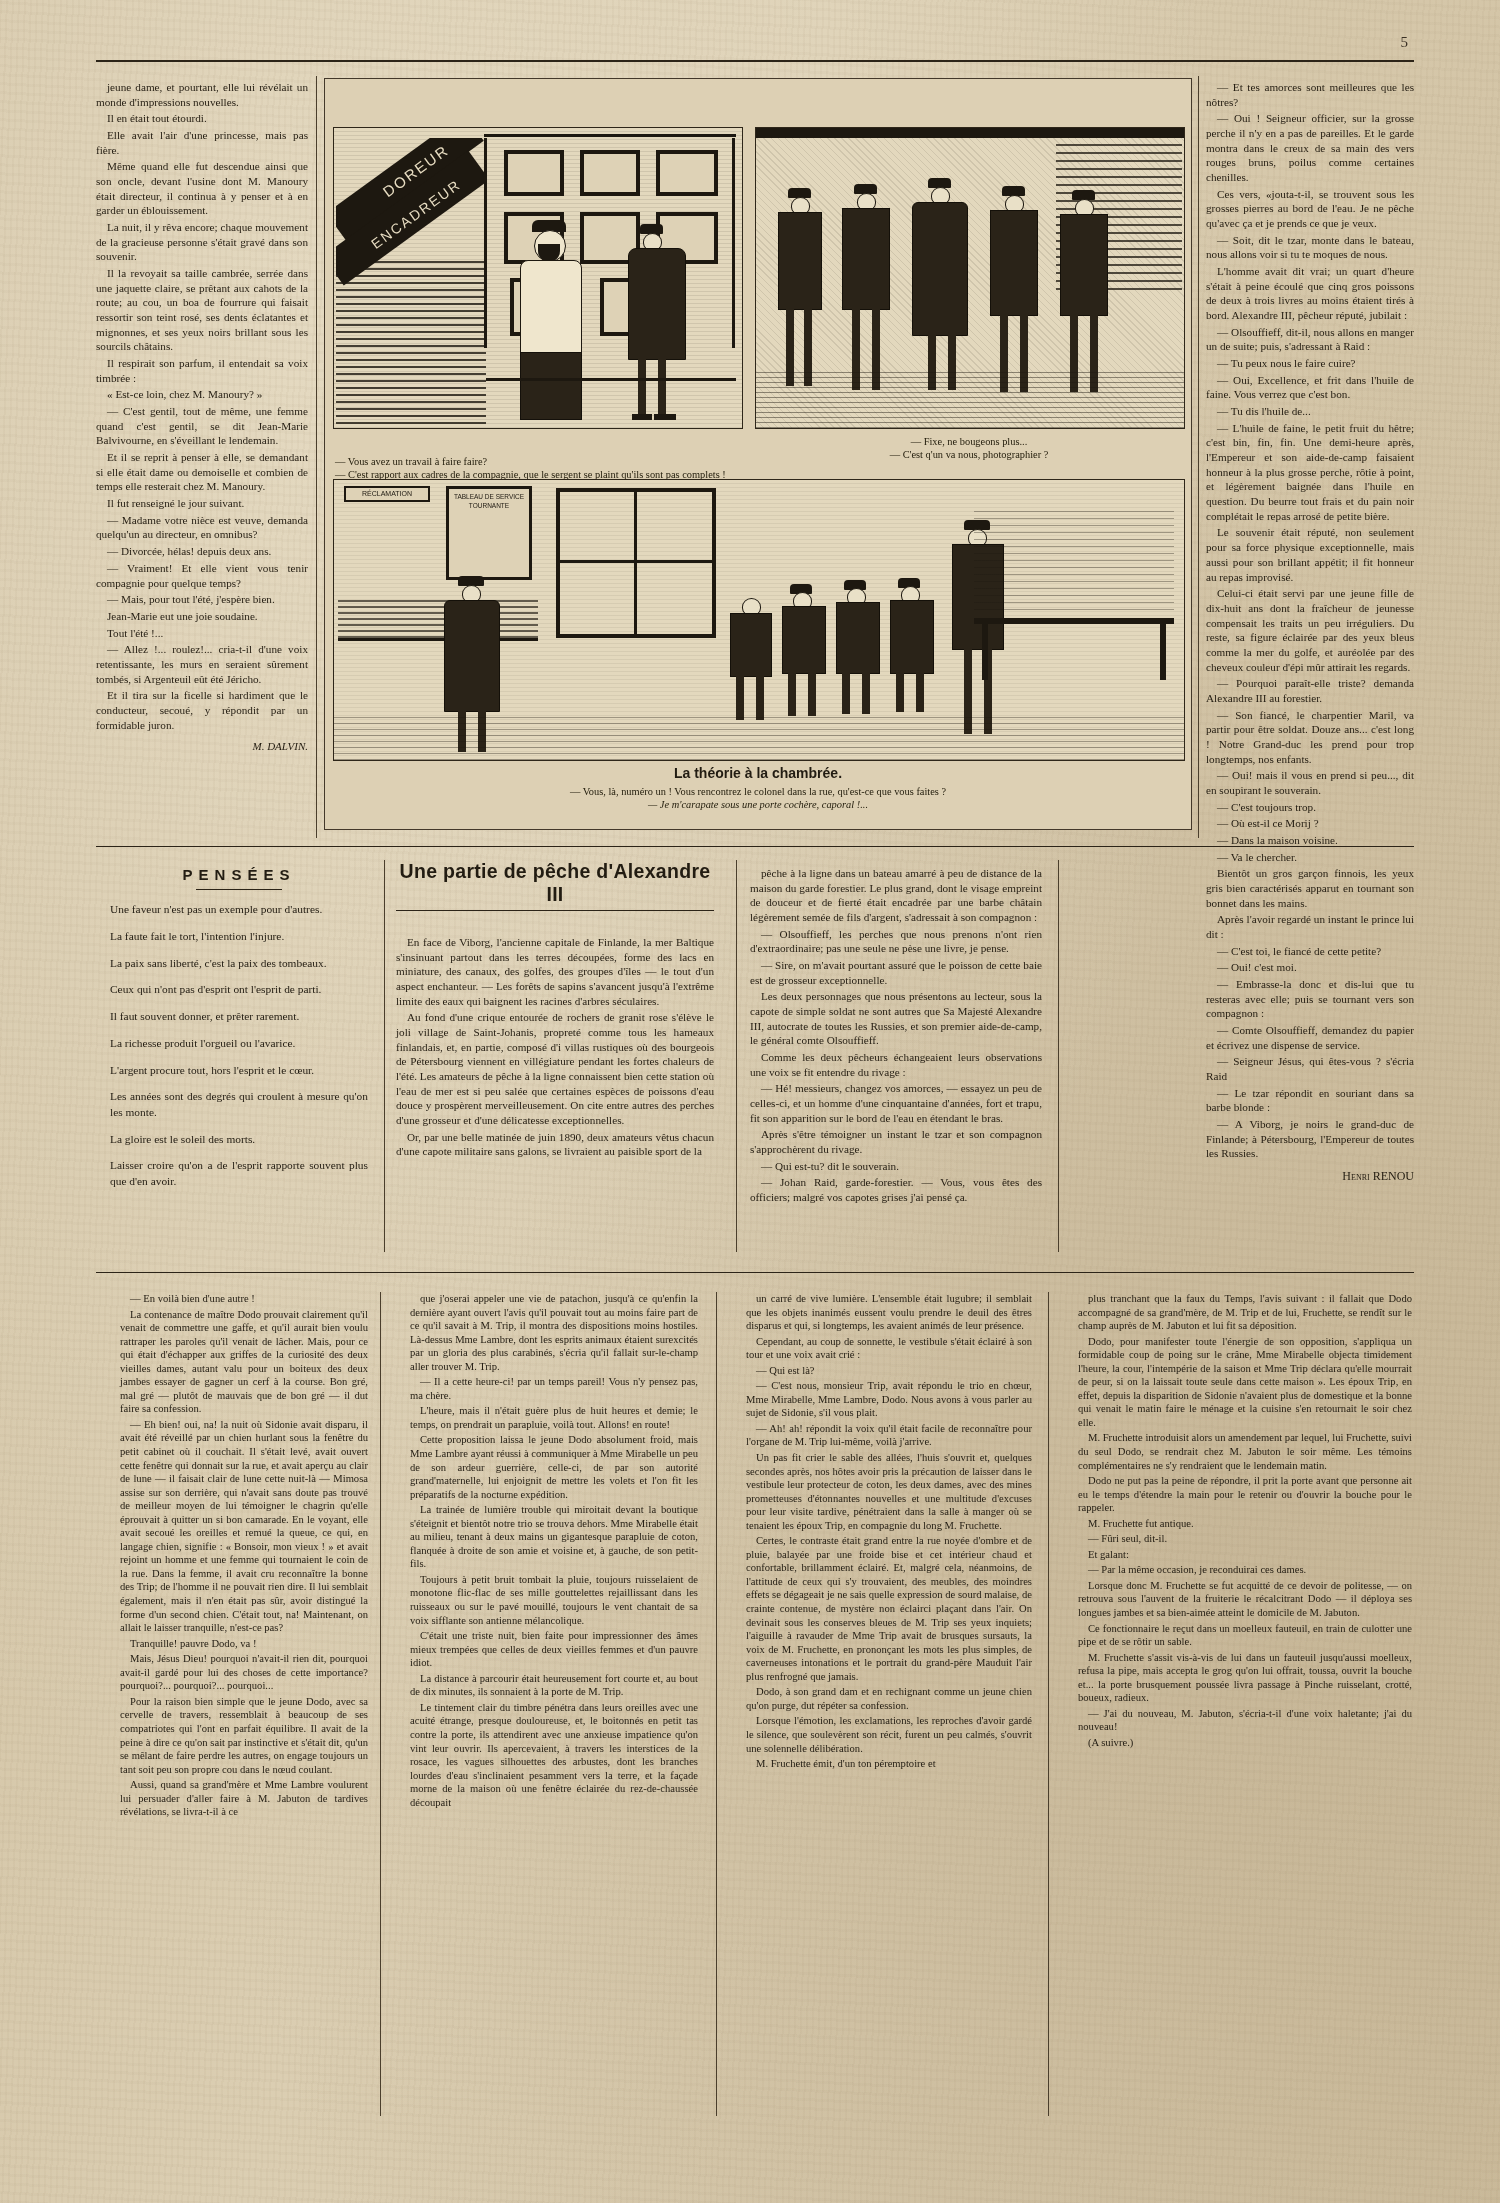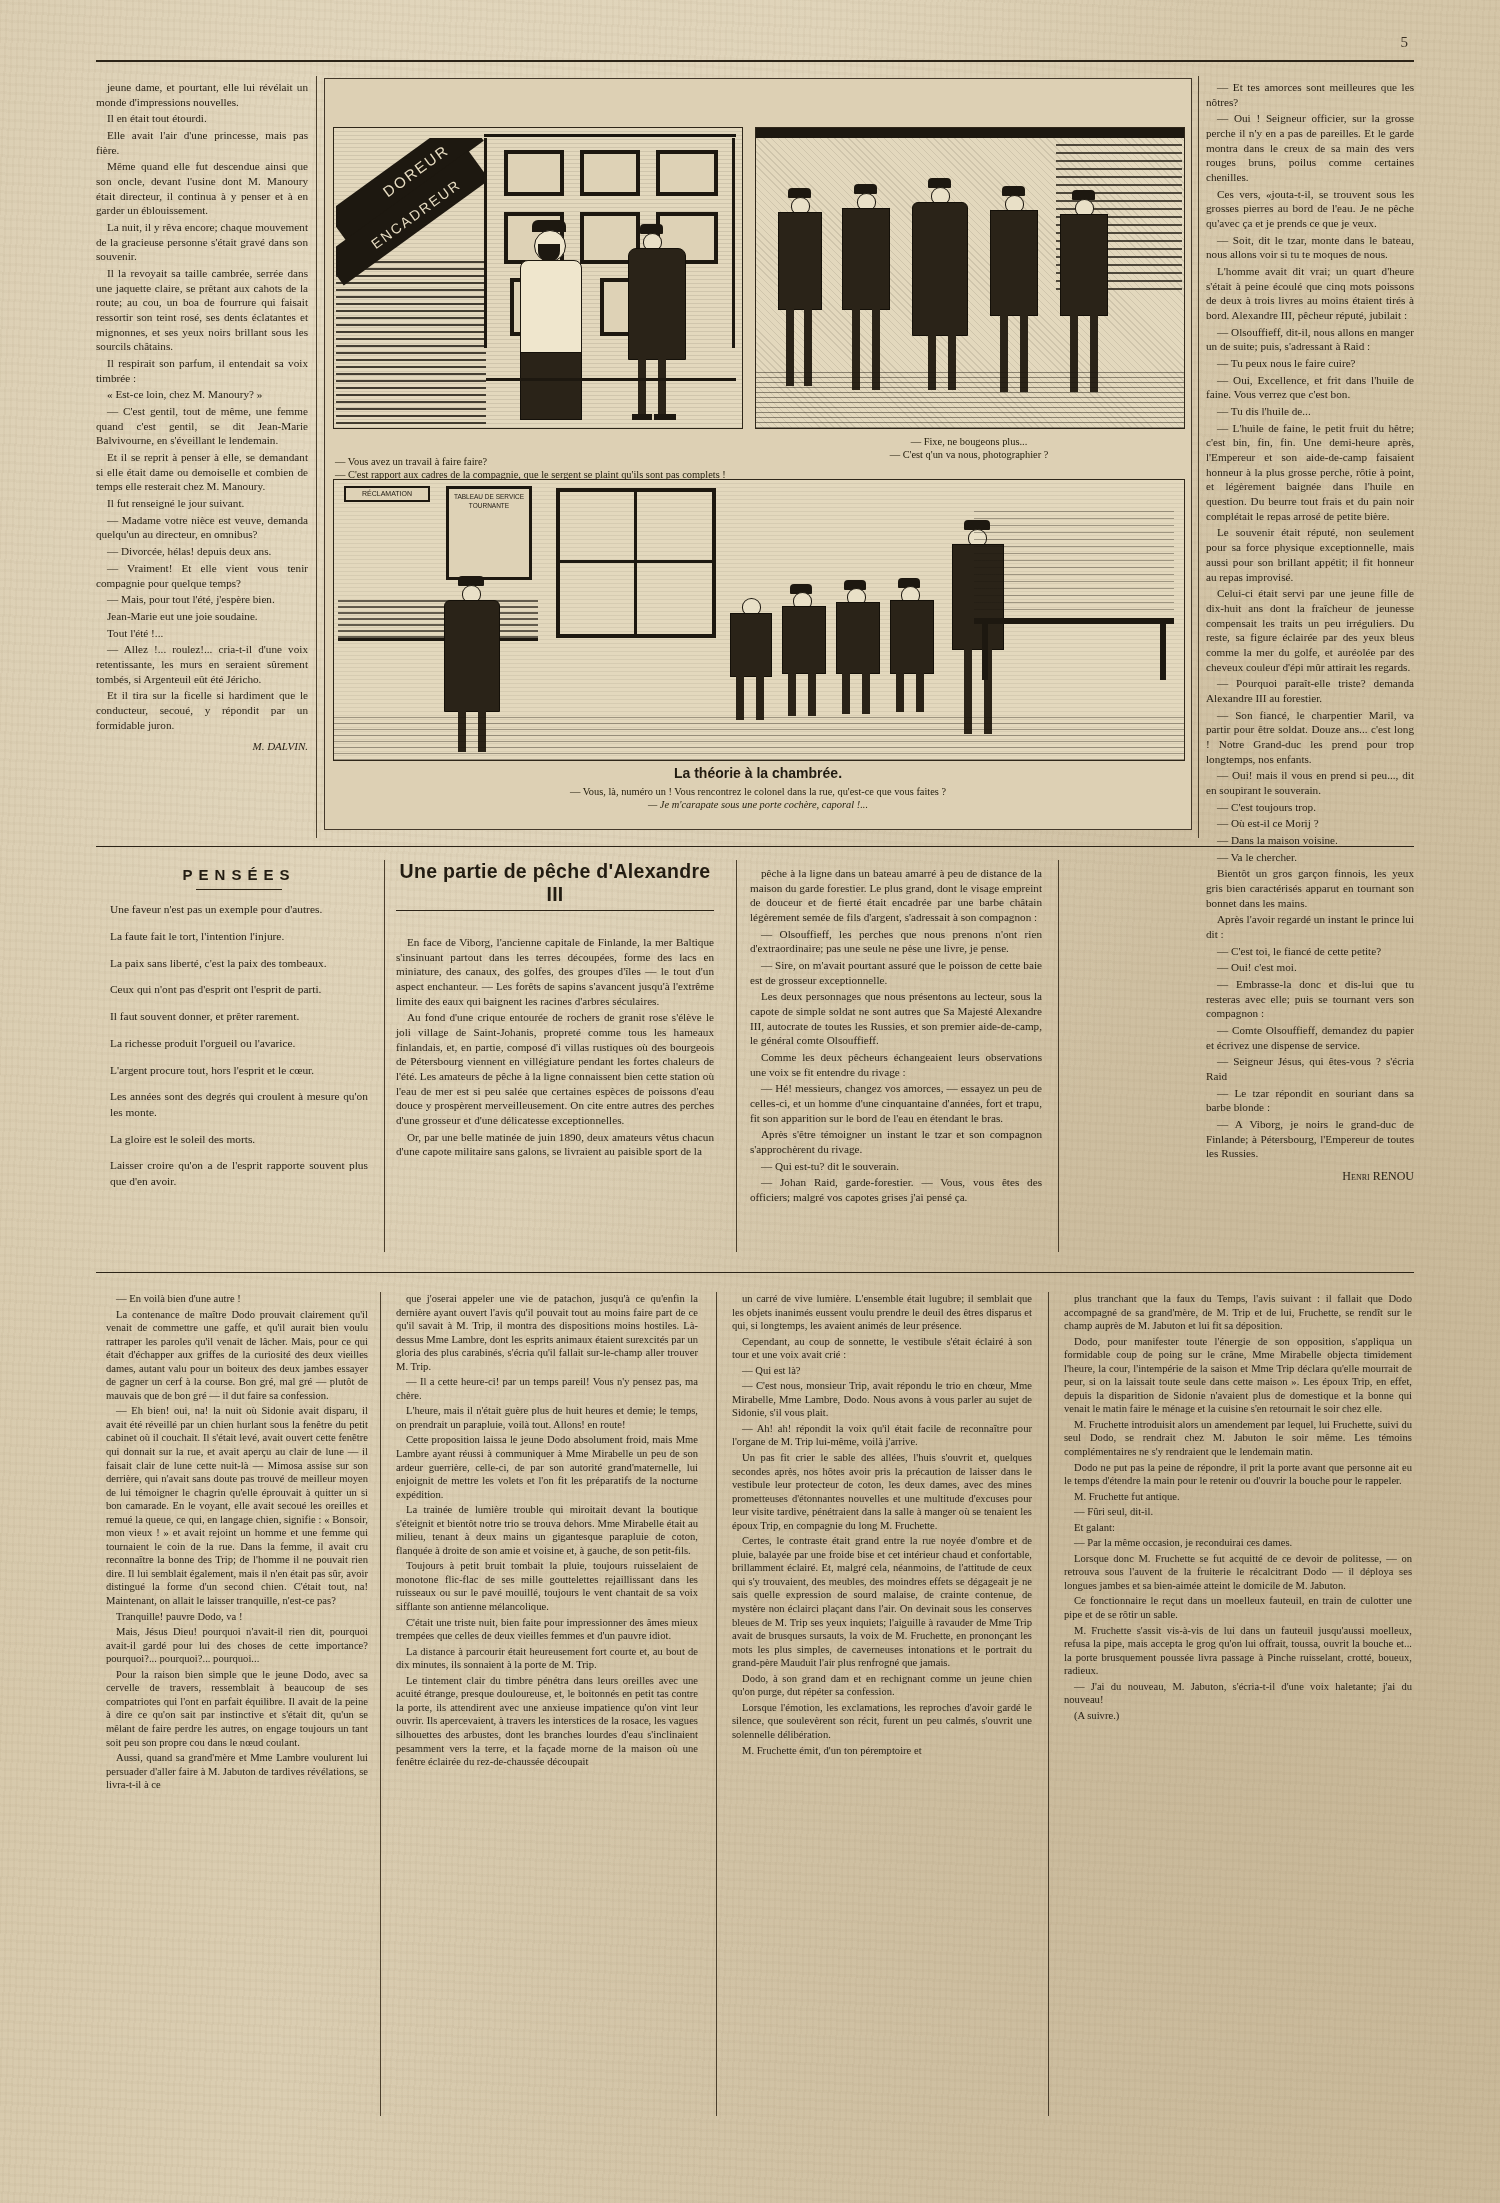--- a/index.html
+++ b/index.html
@@ -102,21 +102,21 @@
   }
   .storyrule{width:100%;height:0;border-top:1.4px solid #2c2418;margin:4px 0 10px 0;}
   
   .bot{
     position:absolute;left:0;top:1232px;width:1318px;height:828px;
   }
   .botcol{
     position:absolute;top:0;width:253px;
     font-size:10.6px;line-height:1.28;text-align:justify;
   }
-  .botcol p{margin:0 0 2px 0;text-indent:10px;}
+  .botcol p{margin:0 0 2px 14px;text-indent:10px;}
   .hr-full{position:absolute;left:0;width:1318px;height:0;border-top:1.6px solid #2c2418;}
   .authorline{text-align:right;font-variant:small-caps;font-size:12px;margin-top:8px;}
   .centerline{text-align:center;}
 </style>
 </head>
 <body>
 
 <div class="page">
   <div class="paper-noise"></div>
 
@@ -338,21 +338,21 @@
           <div style="font-style:italic;">— Je m'carapate sous une porte cochère, caporal !...</div>
         </div>
       </div>
 
       <div class="col colR">
         <div id="colR-body">
             <p>— Et tes amorces sont meilleures que les nôtres?</p>
             <p>— Oui ! Seigneur officier, sur la grosse perche il n'y en a pas de pareilles. Et le garde montra dans le creux de sa main des vers rouges bruns, poilus comme certaines chenilles.</p>
             <p>Ces vers, «jouta-t-il, se trouvent sous les grosses pierres au bord de l'eau. Je ne pêche qu'avec ça et je prends ce que je veux.</p>
             <p>— Soit, dit le tzar, monte dans le bateau, nous allons voir si tu te moques de nous.</p>
-            <p>L'homme avait dit vrai; un quart d'heure s'était à peine écoulé que cinq mots poissons de deux à trois livres au moins étaient tirés à bord. Alexandre III, pêcheur réputé, jubilait :</p>
+            <p>L'homme avait dit vrai; un quart d'heure s'était à peine écoulé que cinq gros poissons de deux à trois livres au moins étaient tirés à bord. Alexandre III, pêcheur réputé, jubilait :</p>
             <p>— Olsouffieff, dit-il, nous allons en manger un de suite; puis, s'adressant à Raid :</p>
             <p>— Tu peux nous le faire cuire?</p>
             <p>— Oui, Excellence, et frit dans l'huile de faine. Vous verrez que c'est bon.</p>
             <p>— Tu dis l'huile de...</p>
             <p>— L'huile de faine, le petit fruit du hêtre; c'est bin, fin, fin. Une demi-heure après, l'Empereur et son aide-de-camp faisaient honneur à la plus grosse perche, rôtie à point, et légèrement baignée dans l'huile en question. Du beurre tout frais et du pain noir complétait le repas arrosé de petite bière.</p>
             <p>Le souvenir était réputé, non seulement pour sa force physique exceptionnelle, mais aussi pour son brillant appétit; il fit honneur au repas improvisé.</p>
             <p>Celui-ci était servi par une jeune fille de dix-huit ans dont la fraîcheur de jeunesse compensait les traits un peu irréguliers. Du reste, sa figure éclairée par des yeux bleus comme la mer du golfe, et auréolée par des cheveux couleur d'épi mûr attirait les regards.</p>
             <p>— Pourquoi paraît-elle triste? demanda Alexandre III au forestier.</p>
             <p>— Son fiancé, le charpentier Maril, va partir pour être soldat. Douze ans... c'est long ! Notre Grand-duc les prend pour trop longtemps, nos enfants.</p>
             <p>— Oui! mais il vous en prend si peu..., dit en soupirant le souverain.</p>

